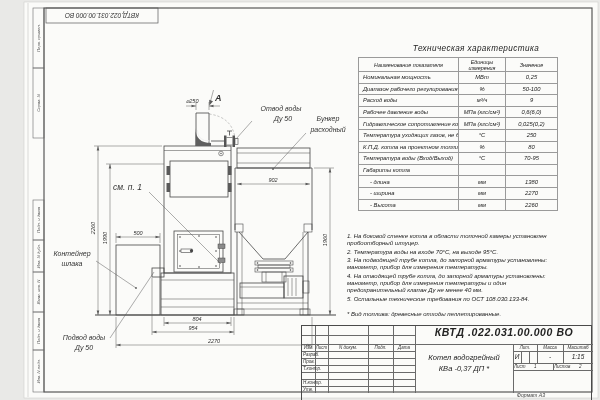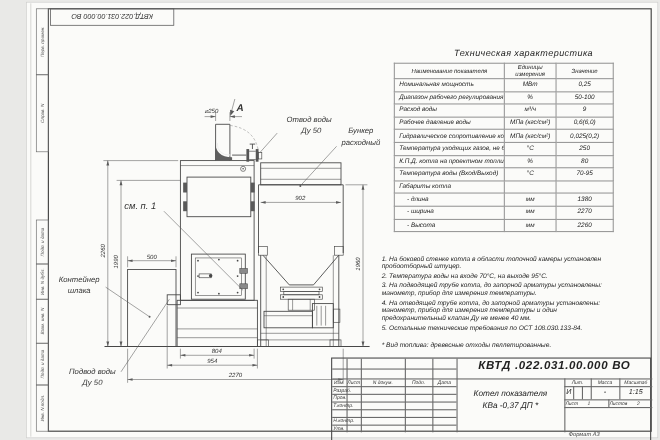--- a/index.html
+++ b/index.html
@@ -399,21 +399,21 @@
 
   <div class="tbl" style="left:1px;top:25px;width:25px;height:7px;line-height:7px;text-align:left">Разраб.</div>
   <div class="tbl" style="left:1px;top:32px;width:25px;height:7px;line-height:7px;text-align:left">Пров.</div>
   <div class="tbl" style="left:1px;top:39px;width:25px;height:7px;line-height:7px;text-align:left">Т.контр.</div>
   <div class="tbl" style="left:1px;top:53px;width:25px;height:7px;line-height:7px;text-align:left">Н.контр.</div>
   <div class="tbl" style="left:1px;top:60px;width:25px;height:7px;line-height:7px;text-align:left">Утв.</div>
 
   <div class="abs" id="doc-number">КВТД .022.031.00.000 ВО</div>
 
   <div class="abs" id="prod-name">
-    <div>Котел показателя</div>
+    <div>Котел водогрейный</div>
     <div>КВа -0,37  ДП *</div>
   </div>
 
   <div class="tbl" style="left:211px;top:18px;width:24px;height:7px;line-height:7px">Лит.</div>
   <div class="tbl" style="left:235px;top:18px;width:26px;height:7px;line-height:7px">Масса</div>
   <div class="tbl" style="left:261px;top:18px;width:30px;height:7px;line-height:7px">Масштаб</div>
   <div class="tbl val" style="left:211px;top:25px;width:8px;height:12px;line-height:12px">И</div>
   <div class="tbl val" style="left:235px;top:25px;width:26px;height:12px;line-height:12px">-</div>
   <div class="tbl val" style="left:261px;top:25px;width:30px;height:12px;line-height:12px">1:15</div>
 

